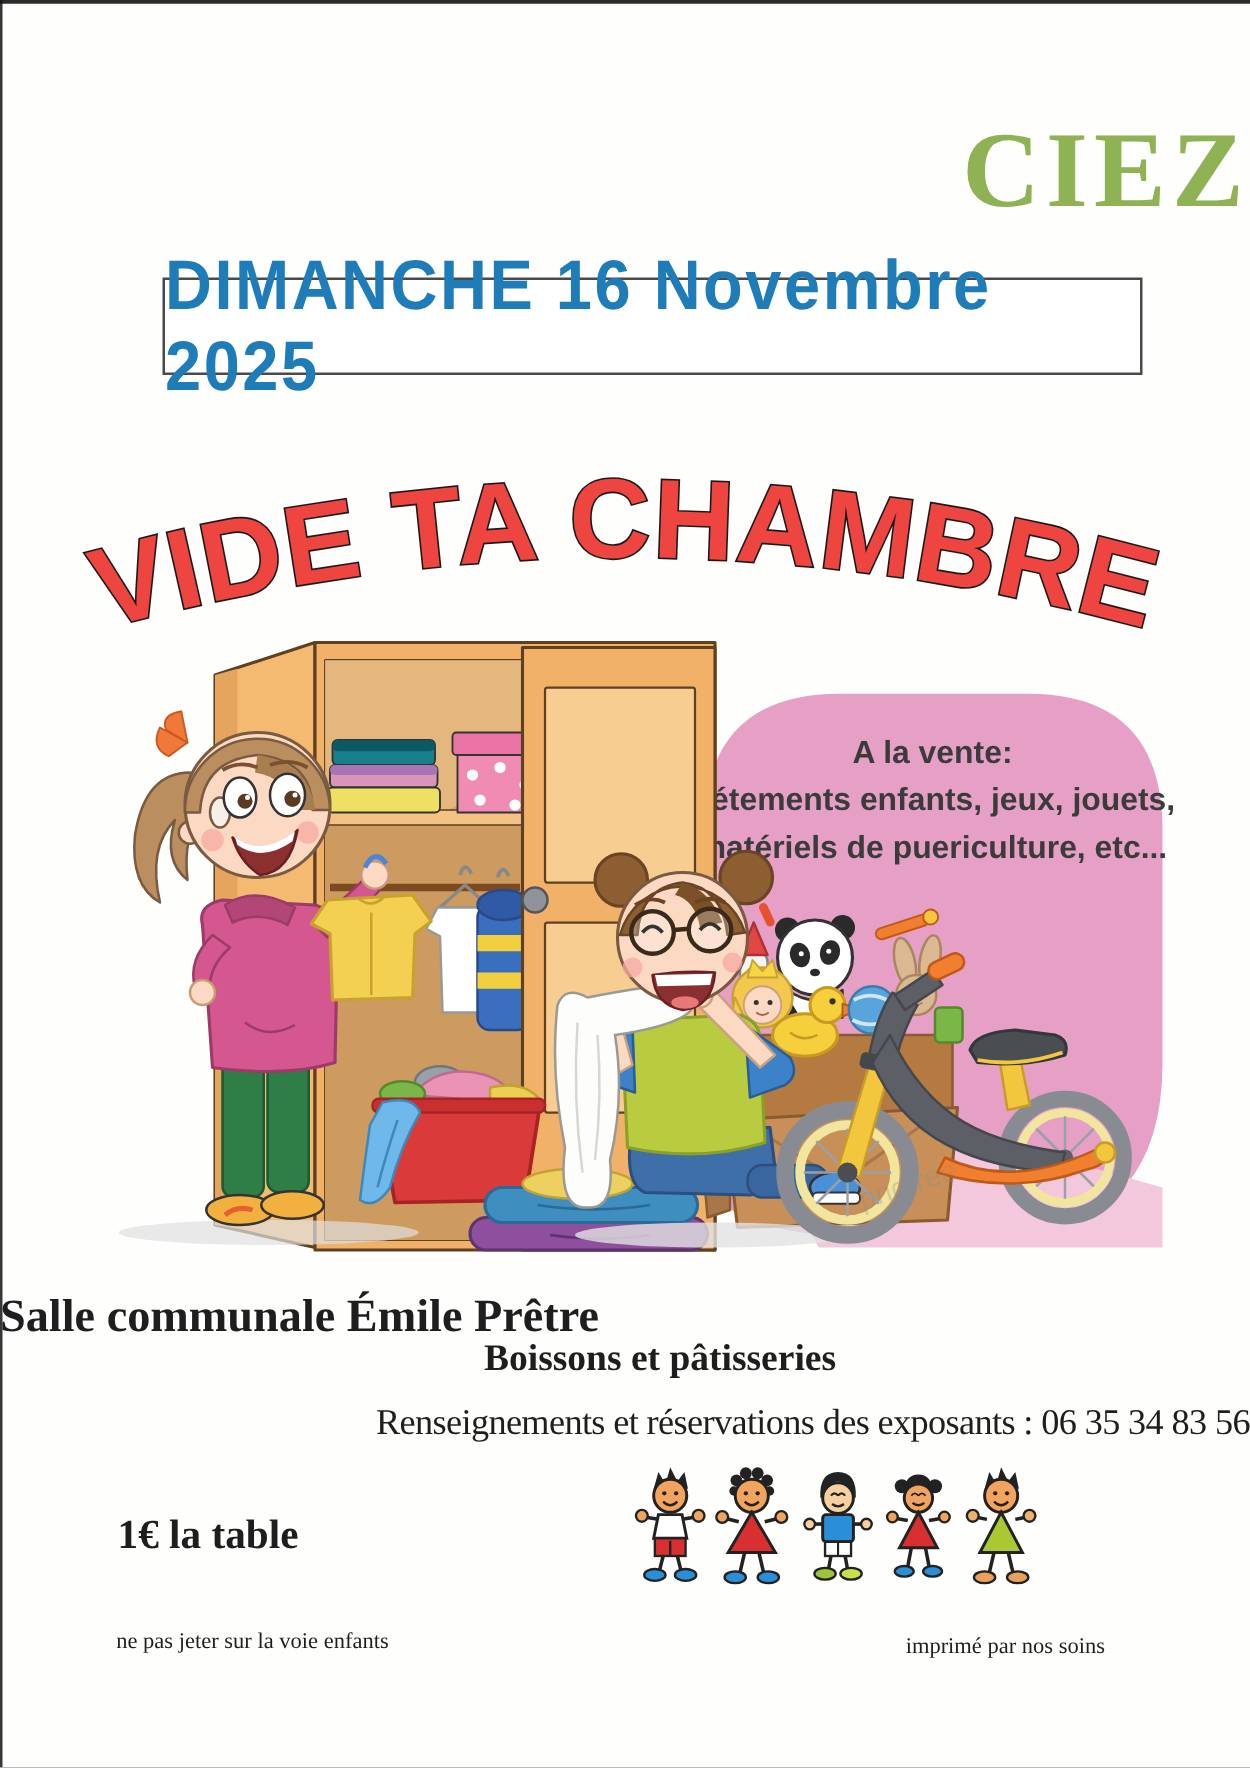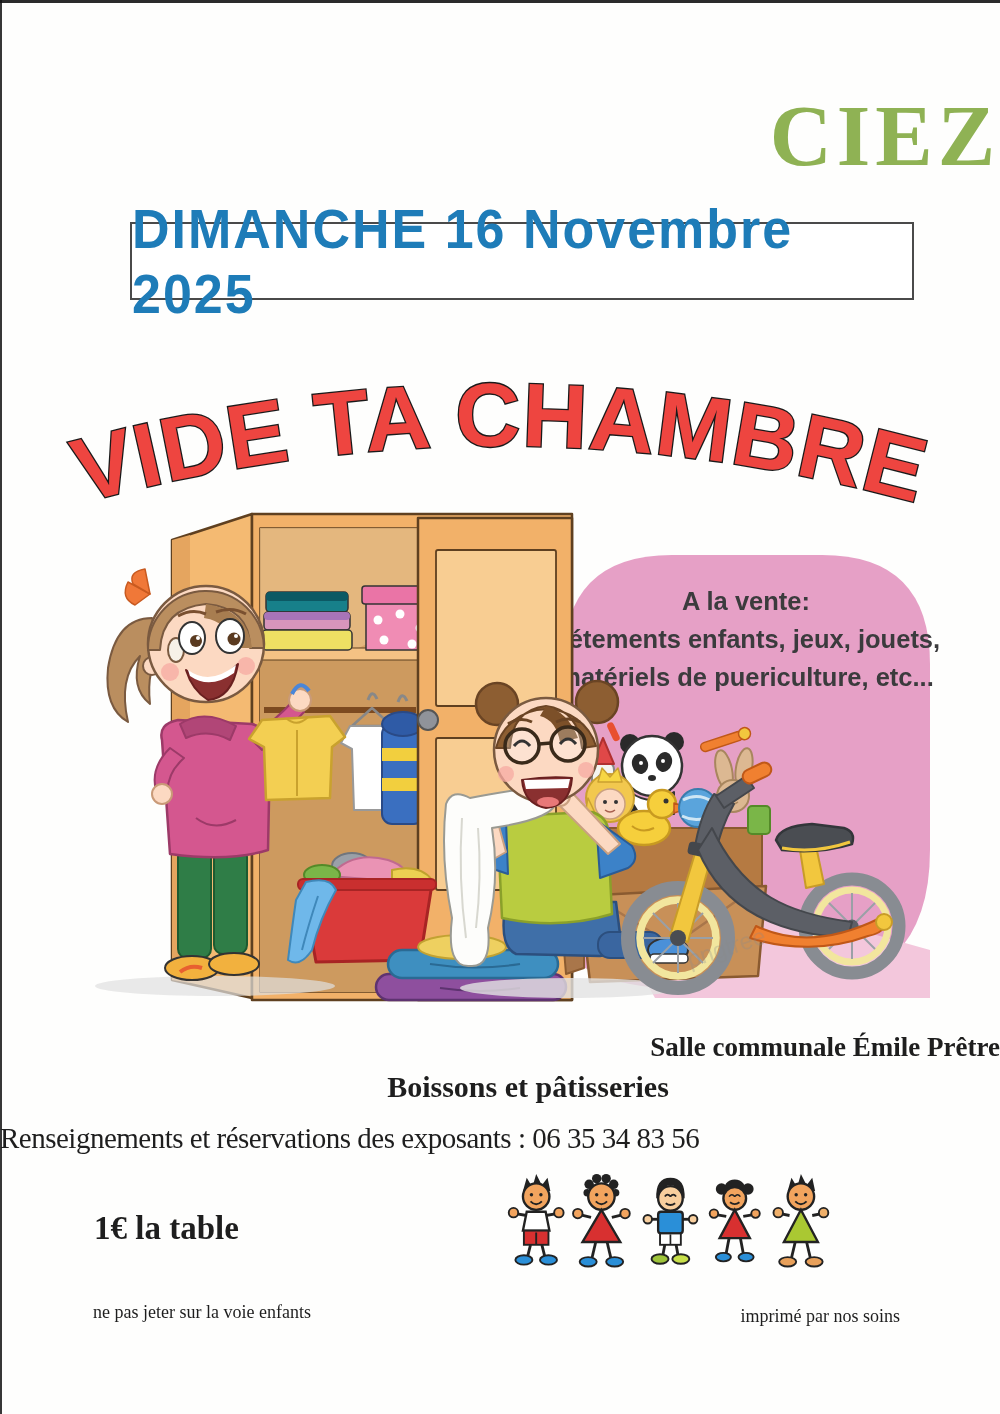--- a/index.html
+++ b/index.html
@@ -27,32 +27,32 @@
   .arch-svg{position:absolute;top:348px;left:0;width:1000px;height:165px;}
   .arch-text{
     font-family:"Liberation Sans", sans-serif;font-weight:bold;font-size:90px;
     fill:#ee4540;stroke:#1a1a1a;stroke-width:2.6;paint-order:stroke fill;letter-spacing:1px;
   }
   .scene{position:absolute;top:498px;left:0;width:1000px;height:515px;}
   .bubble-text{
     font-family:"Liberation Sans", sans-serif;font-weight:bold;font-size:25.5px;
     fill:#3b3b3d;text-anchor:middle;
   }
-  .venue{position:absolute;top:1032px;left:0;width:100%;text-align:right;
-    font-size:27px;font-weight:bold;}
+  .venue{position:absolute;top:1032px;left:0;width:100%;text-align:left;
+    font-size:37px;font-weight:bold;}
   .refresh{position:absolute;top:1070px;left:0;width:100%;text-align:center;
     font-size:30px;font-weight:bold;margin-left:28px;}
-  .contact{position:absolute;top:1122px;left:0;width:100%;text-align:left;
+  .contact{position:absolute;top:1122px;left:0;width:100%;text-align:right;
     font-size:29px;letter-spacing:-0.5px;}
   .price{position:absolute;top:1210px;left:94px;font-size:33px;font-weight:bold;}
   .kids-logo{position:absolute;top:1172px;left:502px;width:352px;height:104px;}
   .organizer{position:absolute;top:1276px;left:400px;width:600px;text-align:center;
     font-size:30px;}
   .footer-left{position:absolute;top:1302px;left:93px;font-size:18px;}
-  .footer-right{position:absolute;top:1306px;right:100px;font-size:18px;}
+  .footer-right{position:absolute;top:1306px;right:116px;font-size:18px;}
 </style>
 </head>
 <body>
 
 <div class="page">
   <div class="scan-edge-top"></div>
   <div class="scan-edge-left"></div>
 
   <div class="title">CIEZ</div>
 

